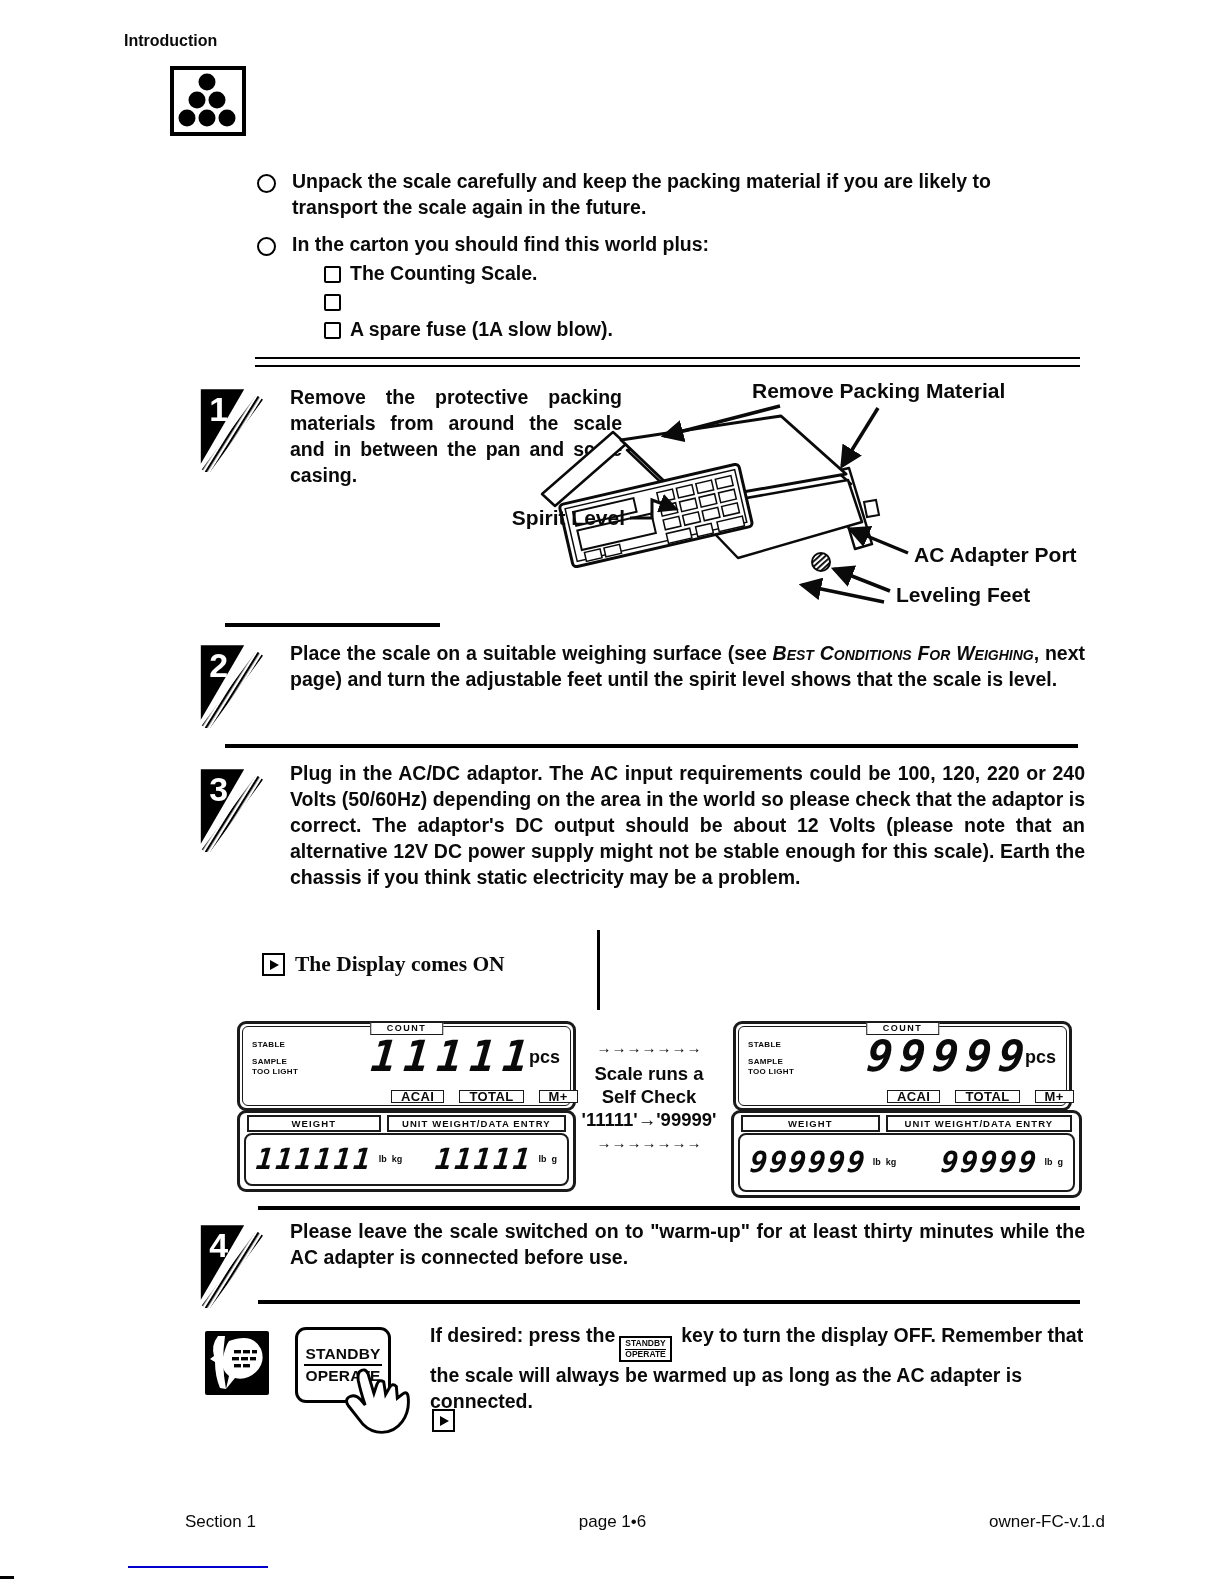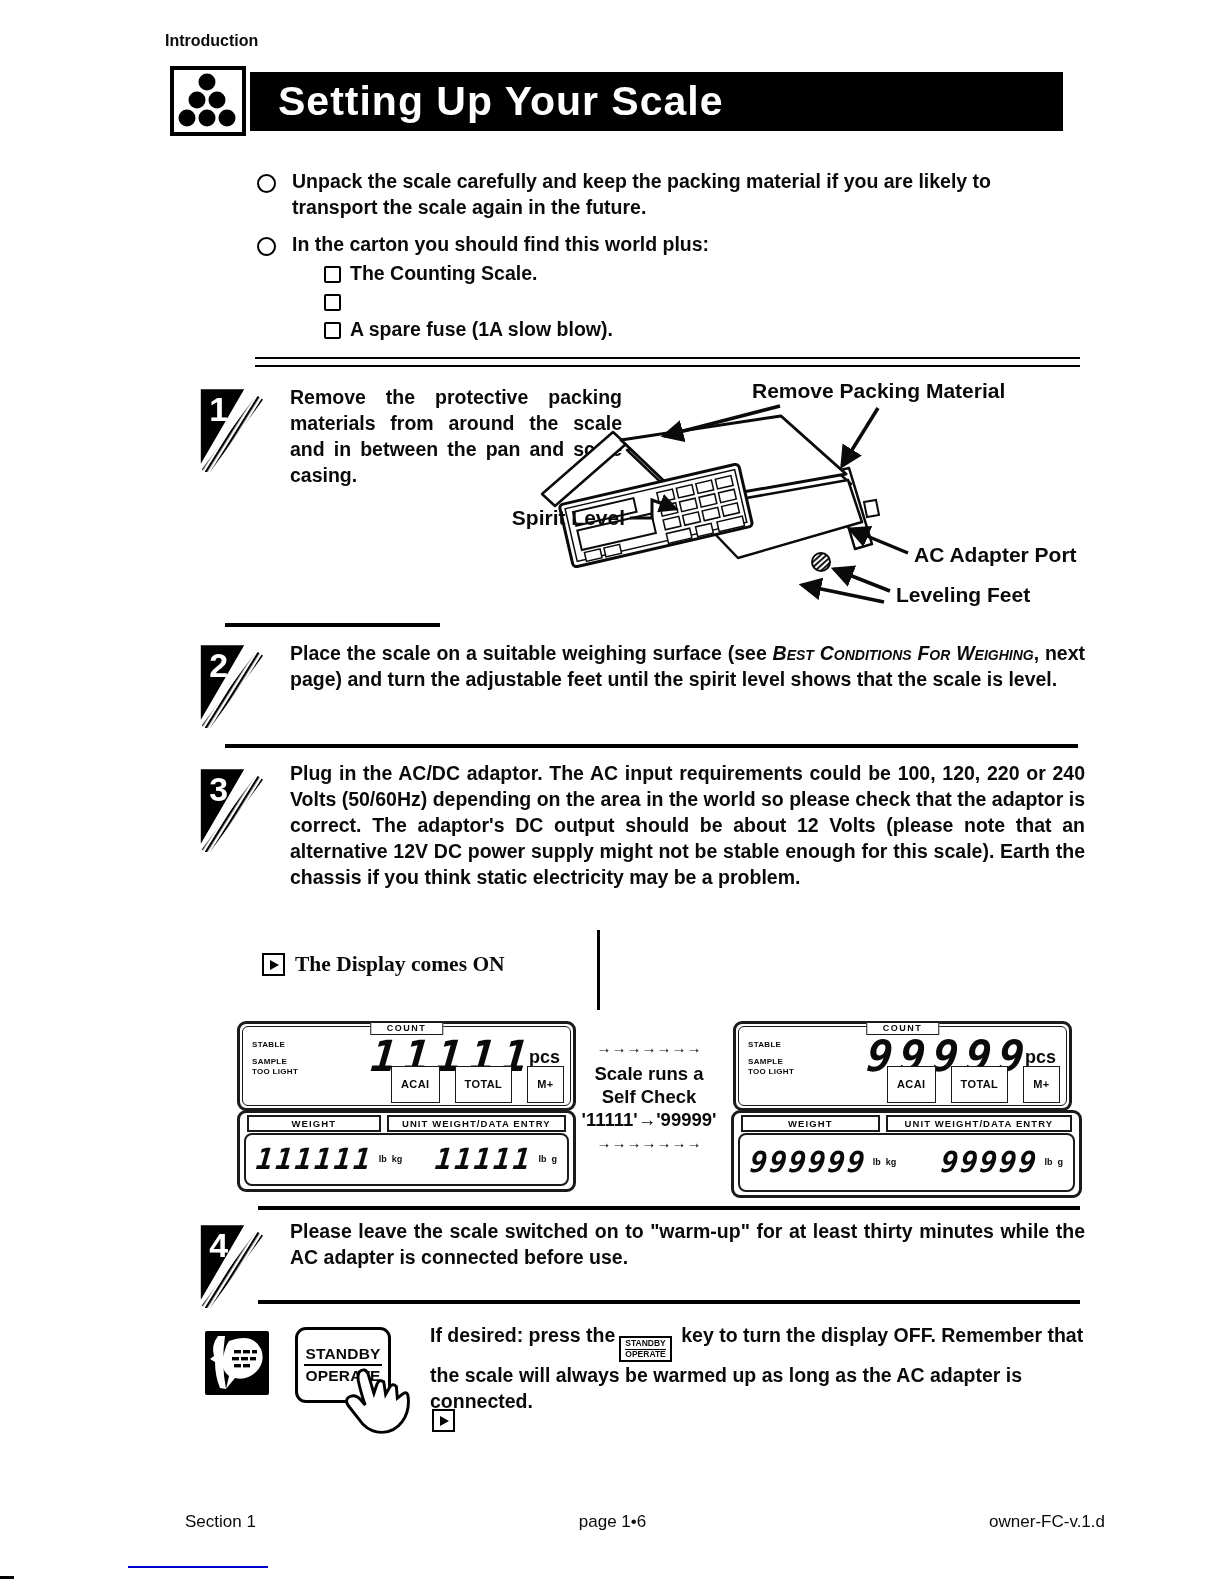--- a/index.html
+++ b/index.html
@@ -34,21 +34,21 @@
   .lcd-tab{position:absolute;top:-2px;left:50%;transform:translateX(-50%);background:#fff;border:1.5px solid #1a1a1a;
            font-size:9px;font-weight:700;letter-spacing:1.5px;line-height:11px;padding:0 16px;white-space:nowrap;}
   .ann{position:absolute;left:9px;top:13px;font-size:8px;font-weight:700;letter-spacing:.3px;line-height:10px;}
   .ann div:first-child{margin-bottom:7px;}
   .seg{font-family:"DejaVu Sans Mono",monospace;font-weight:700;font-style:italic;display:inline-block;transform:skewX(-5deg);}
   .seg-lg{font-size:43px;letter-spacing:7px;line-height:1;}
   .seg-sm{font-size:29px;letter-spacing:2px;line-height:1;}
   .pcs{position:absolute;right:10px;top:20px;font-size:18px;font-weight:800;}
   .segpos{position:absolute;left:128px;top:8px;}
   .keysrow{position:absolute;bottom:2px;left:148px;display:flex;gap:15px;}
-  .keybox{border:1.5px solid #1a1a1a;background:#fff;font-size:11px;font-weight:700;line-height:11px;padding:12px 9px;letter-spacing:.4px;}
+  .keybox{border:1.5px solid #1a1a1a;background:#fff;font-size:13px;font-weight:700;line-height:11px;padding:0 9px;letter-spacing:.4px;}
   .hdrrow{position:absolute;top:2px;left:7px;right:7px;display:flex;gap:6px;}
   .hdr{border:2px solid #1a1a1a;font-size:9.5px;font-weight:700;letter-spacing:1.1px;text-align:center;line-height:13px;background:#fff;white-space:nowrap;}
   .hdr.l{flex:.85;}
   .hdr.r{flex:1.15;}
   .lcdwin{position:absolute;left:4px;right:4px;top:20px;bottom:3px;border:2.5px solid #1a1a1a;border-radius:8px;
           display:flex;align-items:center;justify-content:space-between;padding:0 10px;background:#fff;}
   .dgroup{display:flex;align-items:center;gap:6px;}
   .ustack{display:flex;flex-direction:row;gap:5px;font-size:9px;font-weight:700;line-height:9px;}
   
   .selfcheck{text-align:center;font-weight:700;}
@@ -81,34 +81,31 @@
       <rect width="2.4" height="5" fill="#000"></rect>
     </pattern>
     <pattern id="hatchf" width="4" height="4" patternUnits="userSpaceOnUse" patternTransform="rotate(48)">
       <rect width="1.8" height="4" fill="#000"></rect>
     </pattern>
   </defs>
 </svg>
 
 <div class="page">
 
-  <div class="abs kicker" style="left:124px;top:32px;margin-left:41px;">Introduction</div>
+  <div class="abs kicker" style="left:124px;top:32px;">Introduction</div>
 
   <div class="abs" style="left:170px;top:66px;width:76px;height:70px;border:4.5px solid #000;background:#fff;box-sizing:border-box;">
     <svg width="67" height="61" viewBox="0 0 67 61">
       <circle cx="33" cy="12" r="8.5"></circle>
         <circle cx="23" cy="30" r="8.5"></circle>
         <circle cx="43" cy="30" r="8.5"></circle>
       <circle cx="13" cy="48" r="8.5"></circle>
         <circle cx="33" cy="48" r="8.5"></circle>
         <circle cx="53" cy="48" r="8.5"></circle>
     </svg>
-  </div>
-  <div class="abs titlebar" style="left:250px;top:72px;width:813px;height:59px;">
-    <span>Setting Up Your Scale</span>
   </div>
 
   <div class="abs obullet" style="left:257px;top:174px;"></div>
   <div class="abs txt" style="left:292px;top:168px;width:748px;">Unpack the scale carefully and keep the packing material if you are likely to transport the scale again in the future.</div>
   <div class="abs obullet" style="left:257px;top:237px;"></div>
   <div class="abs txt" style="left:292px;top:231px;width:748px;">In the carton you should find this world plus:</div>
 
   <div class="abs chk" style="left:324px;top:266px;"></div>
   <div class="abs txt" style="left:350px;top:260px;width:720px;">The Counting Scale.</div>
   <div class="abs chk" style="left:324px;top:294px;"></div>

